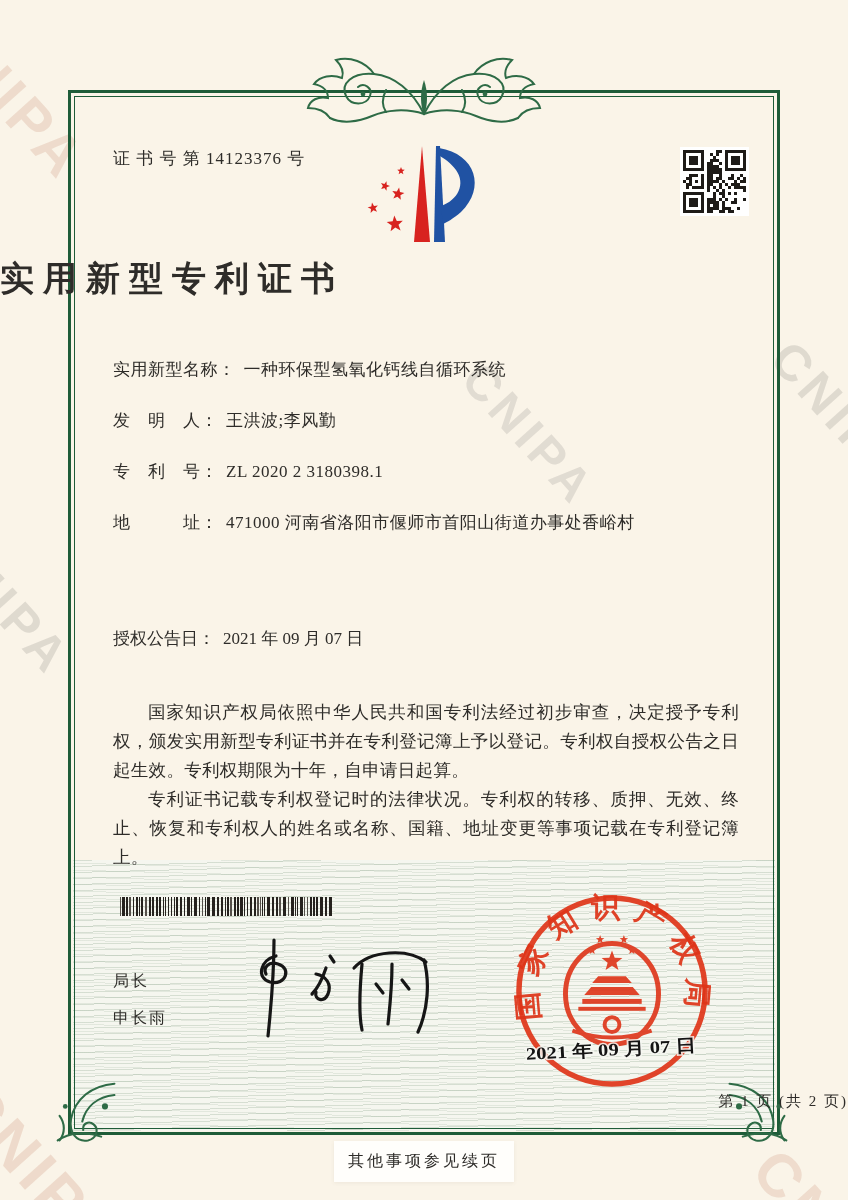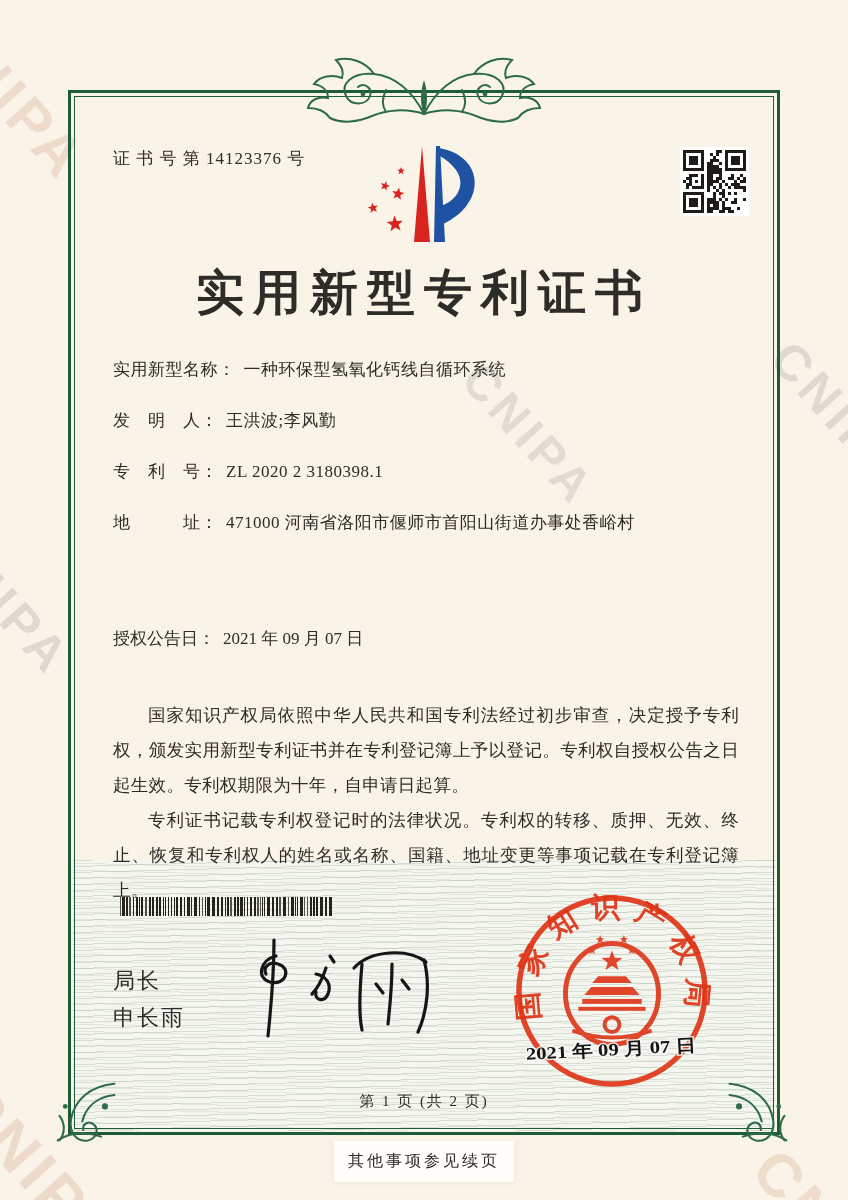--- a/index.html
+++ b/index.html
@@ -34,45 +34,45 @@
   }
   .frame-inner{position:absolute; left:3px; top:3px; right:3px; bottom:3px; border:1px solid #1e5c38;}
   .ornament-top{position:absolute; z-index:3; left:274px; top:50px;}
   .ornament-bl{position:absolute; z-index:3; left:52px;  top:1078px;}
   .ornament-br{position:absolute; z-index:3; left:722px; top:1078px; transform:scaleX(-1);}
   
   .cert-no{position:absolute; z-index:4; left:113px; top:147px; font-size:17px; letter-spacing:1px;}
   .logo{position:absolute; z-index:4; left:356px; top:144px;}
   .qr{position:absolute; z-index:4; left:680px; top:147px; background:#fff; padding:3px; line-height:0;}
   .title{
-    position:absolute; z-index:4; left:0; top:264px; width:100%; text-align:center;
-    font-size:48px; font-weight:bold; letter-spacing:9px; line-height:58px;
+    position:absolute; z-index:4; left:0; top:250px; width:100%; text-align:left;
+    font-size:34px; font-weight:bold; letter-spacing:9px; line-height:58px;
   }
   
   .fields{position:absolute; z-index:4; left:113px; top:358px; width:632px; font-size:17px;}
   .field-row{display:flex; align-items:center; margin-bottom:28px; line-height:23px;}
   .field-label{white-space:pre; letter-spacing:.5px;}
   .field-value{margin-left:8px; letter-spacing:.5px;}
   .grant-row{position:absolute; z-index:4; left:113px; top:627px; width:632px; font-size:17px; line-height:23px;}
   .grant-no{position:absolute; left:342px; top:0;}
   .gv{margin-left:8px;}
   
   .body-text{
     position:absolute; z-index:4; left:113px; top:698px; width:626px;
-    font-size:17.5px; line-height:35px; text-align:justify; letter-spacing:.3px;
+    font-size:17.5px; line-height:29px; text-align:justify; letter-spacing:.3px;
   }
   .body-text p{margin:0; text-indent:2em;}
   
   .barcode{position:absolute; z-index:4; left:120px; top:897px; line-height:0;}
-  .signer{position:absolute; z-index:4; left:113px; top:969px; font-size:22px; letter-spacing:2px;}
+  .signer{position:absolute; z-index:4; left:113px; top:969px; font-size:16px; letter-spacing:2px;}
   .signer div{margin-bottom:13px; line-height:24px;}
   .sig{position:absolute; z-index:5; left:230px; top:934px;}
   .seal{position:absolute; z-index:4; left:513px; top:892px;}
   .page-footer{
-    position:absolute; z-index:4; left:0; top:1092px; width:100%; text-align:center;
+    position:absolute; z-index:4; left:0; top:1092px; width:100%; text-align:right;
     font-size:15px; letter-spacing:2px;
   }
   .note{
     position:absolute; z-index:4; left:50%; transform:translateX(-50%); top:1141px;
     background:#fffefb; padding:10px 14px; font-size:16px; letter-spacing:3px;
     box-shadow:0 1px 4px rgba(90,80,60,.08);
   }
 </style>
 </head>
 <body>

